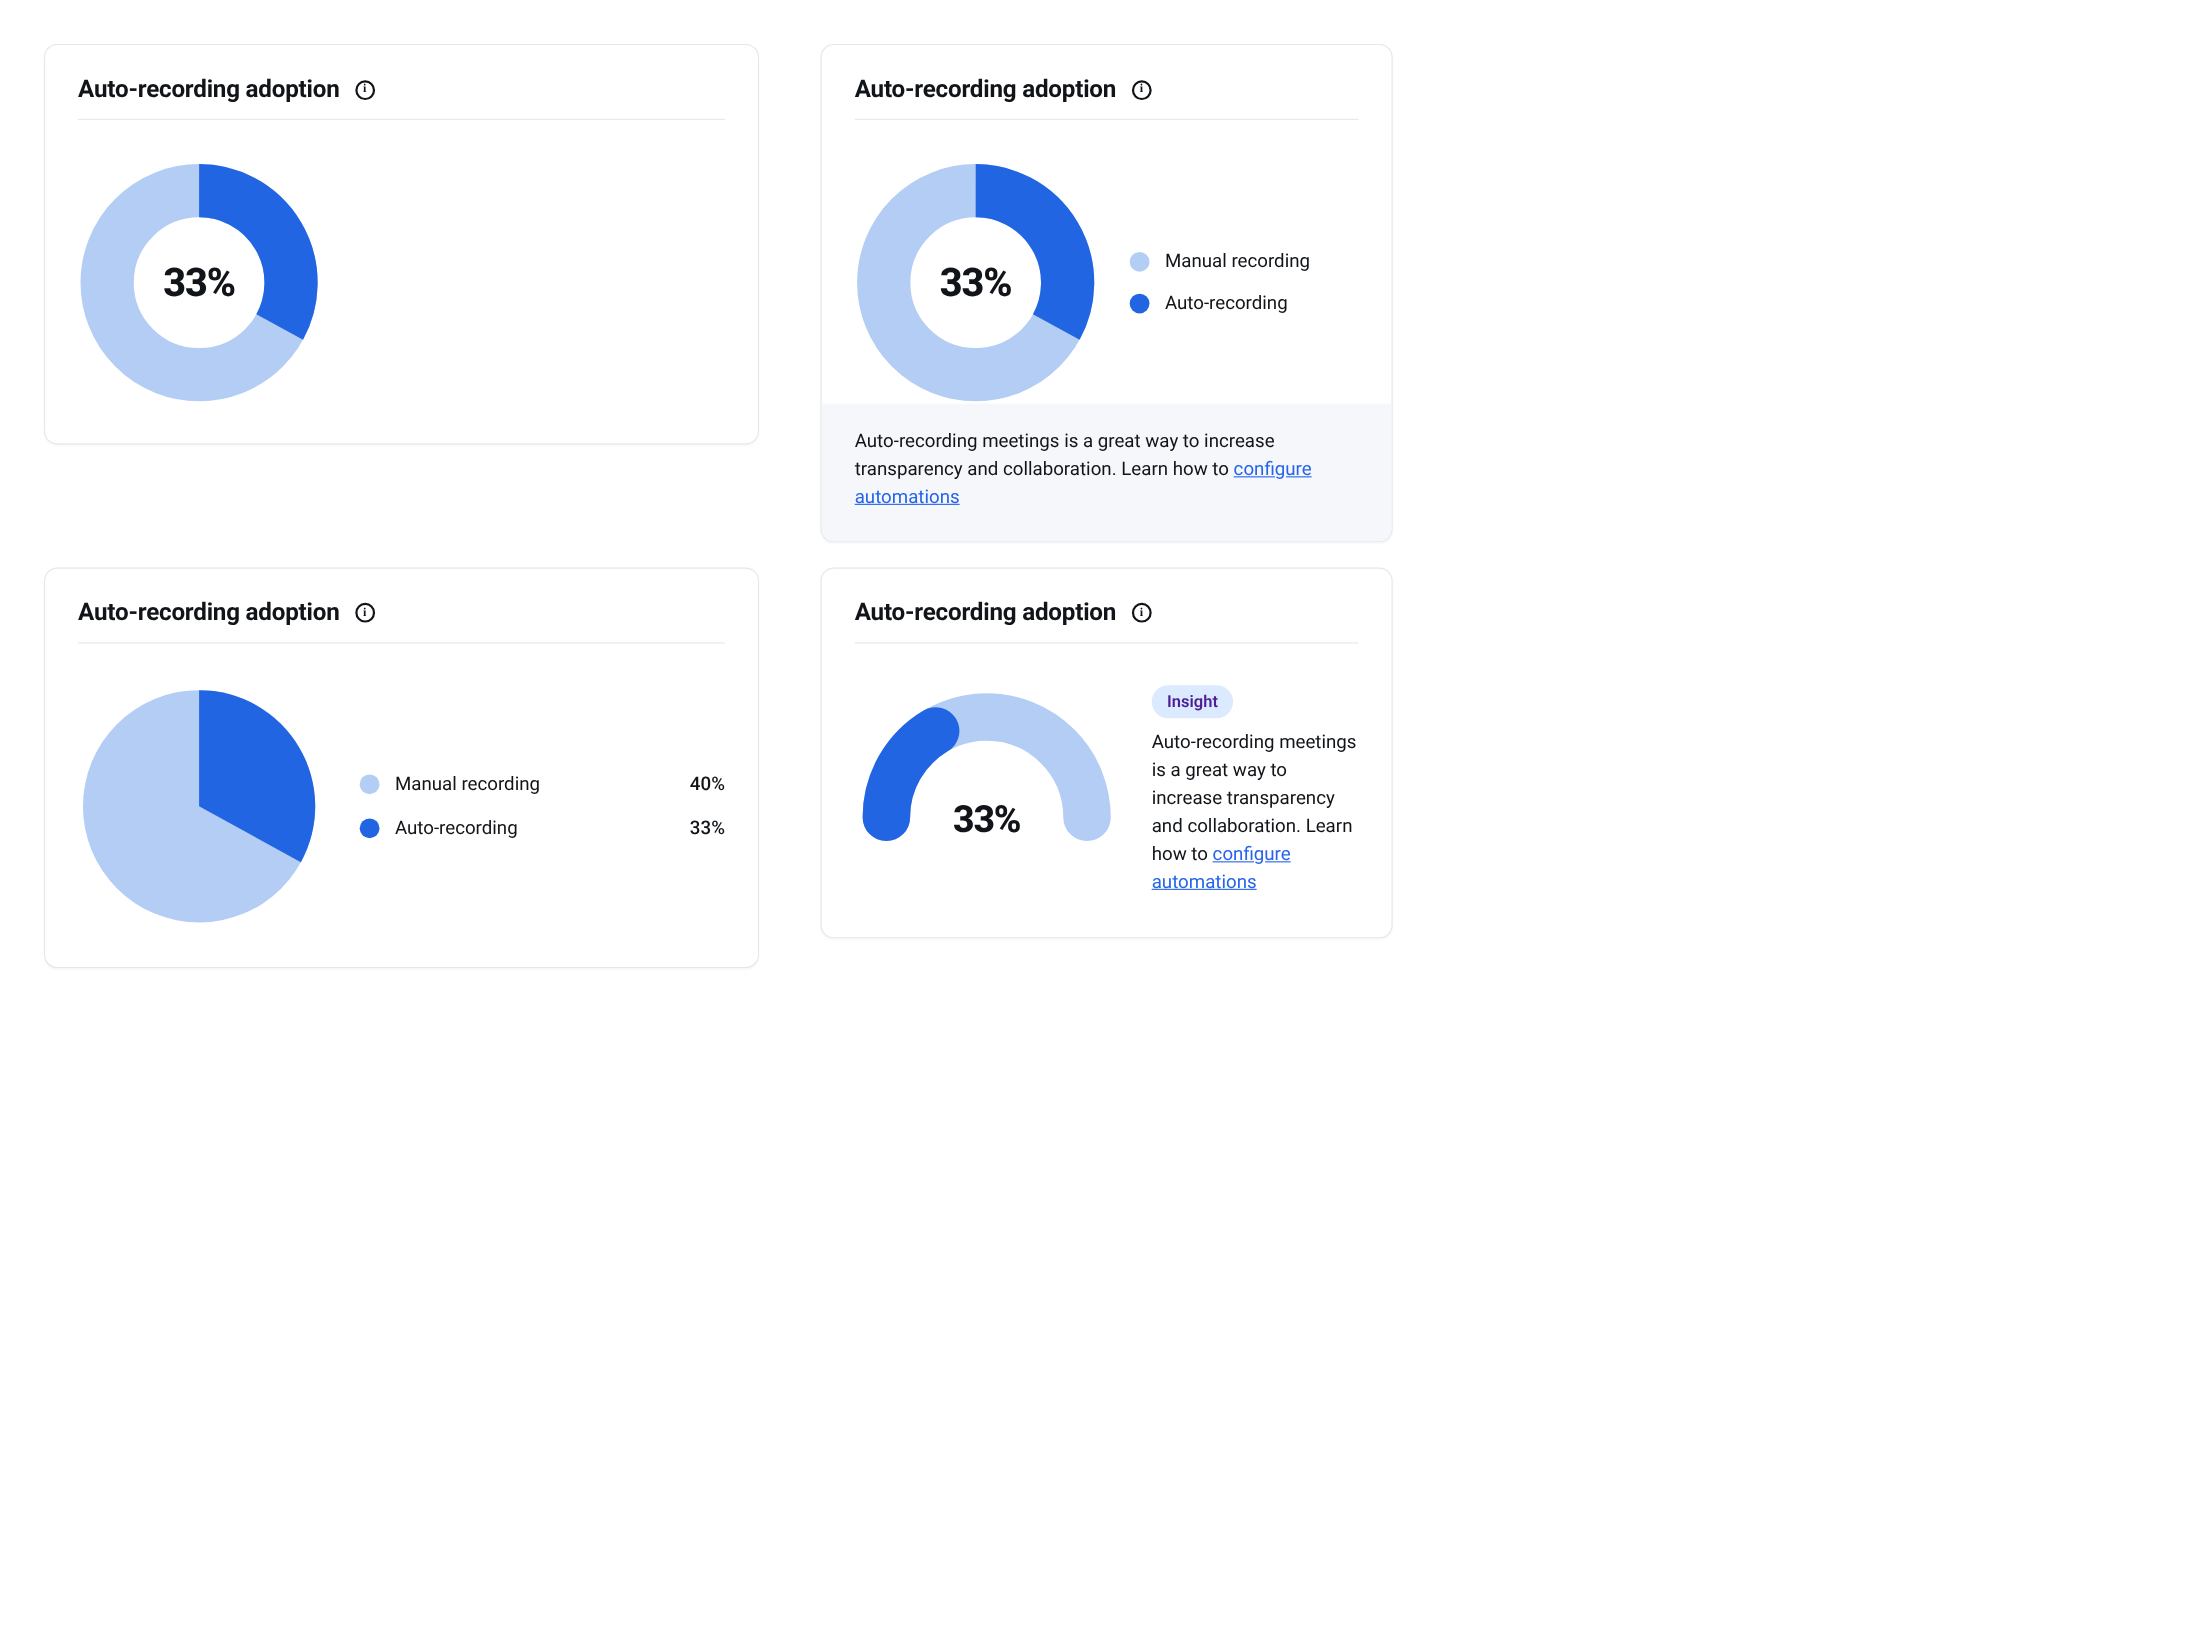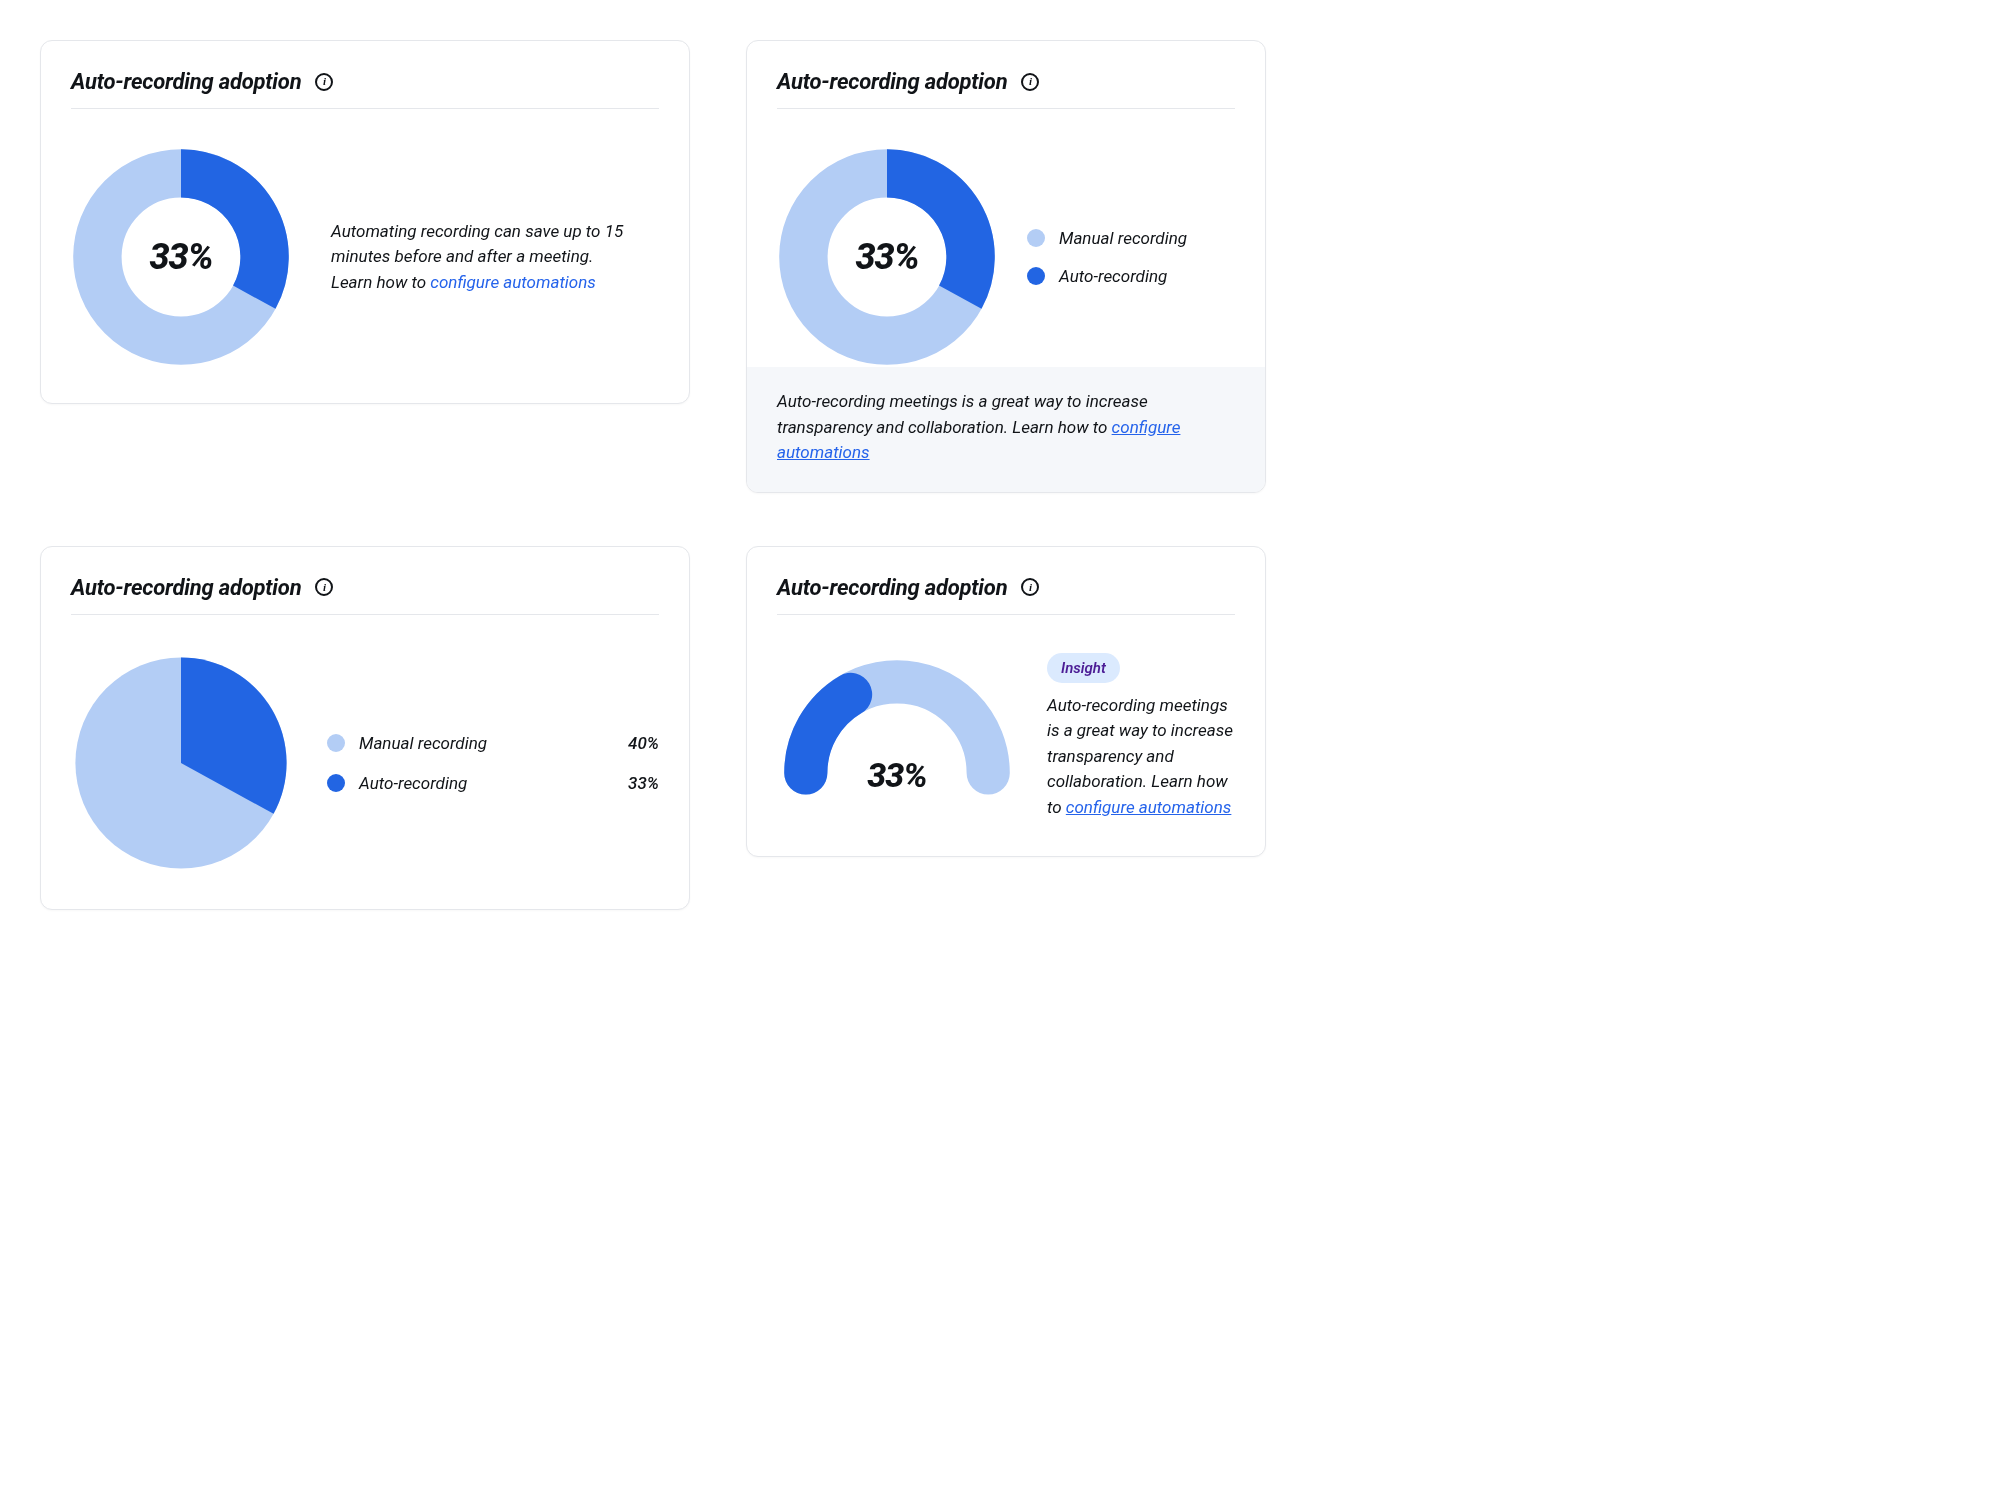--- a/index.html
+++ b/index.html
@@ -5,23 +5,22 @@
   * { box-sizing: border-box; margin: 0; padding: 0; }
   body {
     font-family: -apple-system, BlinkMacSystemFont, "Segoe UI", Roboto, Helvetica, Arial, sans-serif;
     background: #ffffff;
     padding: 40px;
     color: #111418;
   }
   .grid {
     display: grid;
     grid-template-columns: 650px 520px;
-    gap: 53px 56px;
+    gap: 23px 56px;
     align-items: start;
-    font-style: italic;
   }
   .card {
     border: 1px solid #e5e7eb;
     border-radius: 12px;
     background: #fff;
     box-shadow: 0 1px 2px rgba(0,0,0,0.03);
     overflow: hidden;
   }
   .card-inner { padding: 28px 30px 36px 30px; }
   .card-header {
@@ -156,23 +155,20 @@
       </div>
       <div class="row body-pad-top">
         <div class="donut-wrap">
           <svg viewBox="0 0 100 100">
             <circle cx="50" cy="50" r="38" fill="none" stroke="#b3cdf5" stroke-width="22"></circle>
 
             <path d="M50 12 A38 38 0 0 1 83.30 68.28" fill="none" stroke="#2265e3" stroke-width="22"></path>
           </svg>
           <div class="donut-center">33%</div>
         </div>
-        <div class="desc-text">
-          <span>Automating recording can save up to 15 minutes before and after a meeting. Learn how to </span><a class="link">configure automations</a>
-        </div>
       </div>
     </div>
   </div>
 
   <div class="card card2">
     <div class="card-inner">
       <div class="card-header">
         <div class="card-title">Auto-recording adoption</div>
         <span class="info-icon">i</span>
       </div>

